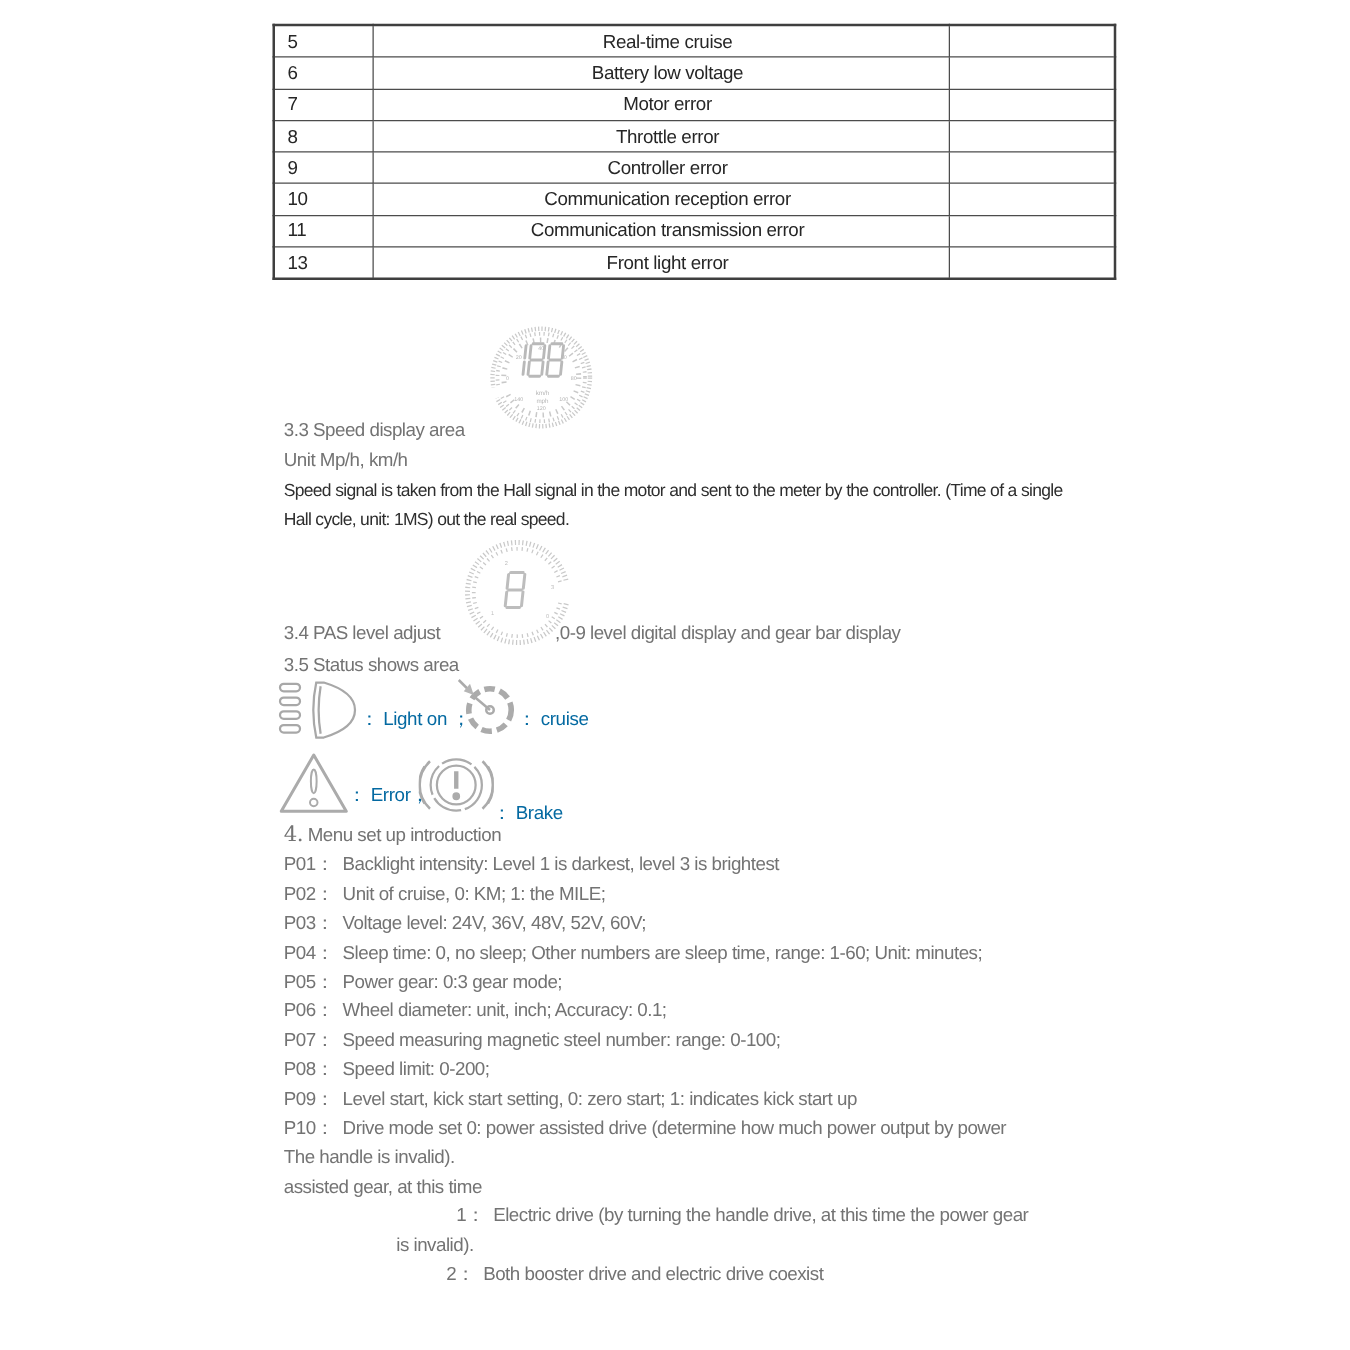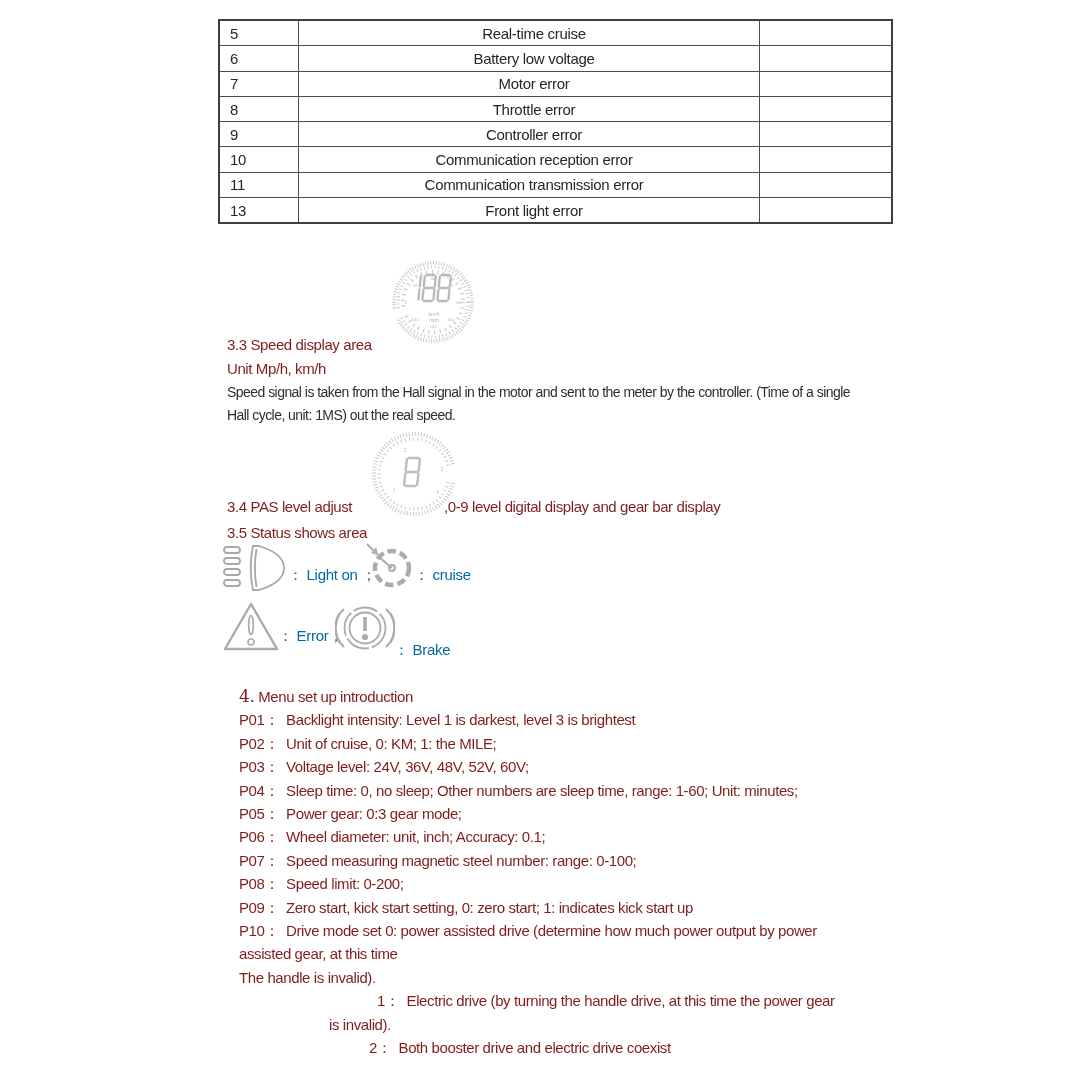--- a/index.html
+++ b/index.html
@@ -8,21 +8,21 @@
   .abs{position:absolute;}
   
   table.errtab{border-collapse:collapse;table-layout:fixed;}
   table.errtab td{border:1.5px solid #4c4c4c;font-size:15px;letter-spacing:-0.3px;
                   color:#262626;padding:0 0 0 10px;height:24.3px;vertical-align:middle;}
   table.errtab{border:2px solid #3f3f3f;}
   td.c1{width:68px;padding-left:9px;}
   td.c2{width:450px;text-align:center;}
   td.c3{width:121px;}
   
-  .txt{font-size:15px;letter-spacing:-0.4px;line-height:23.4px;color:#7f1d1d;}
+  .txt{font-size:15px;letter-spacing:-0.4px;line-height:23.4px;color:#737373;}
   .para{width:623px;text-align:justify;font-size:14px;letter-spacing:-0.55px;line-height:23.4px;}
   .menu-line{line-height:23.4px;white-space:nowrap;}
   .mcode{display:inline-block;}
   .mcode:not(:empty){margin-right:7px;}
   .ind1{margin-left:138px;}
   .ind2{margin-left:90px;}
   .ind3{margin-left:130px;}
   .serifnum{font-family:"DejaVu Serif",serif;font-size:17px;}
   .statlbl{font-size:15px;letter-spacing:-0.3px;color:#0369a1;white-space:nowrap;}
   svg{display:block;}
@@ -179,33 +179,33 @@
       <circle cx="30" cy="37" r="2.2" stroke-width="1.8" fill="#ababab"></circle>
       <path d="M9 9 A26 26 0 0 0 9 47" stroke-width="2"></path>
       <path d="M4.5 13 A28 28 0 0 0 4.5 43" stroke-width="1.6"></path>
       <path d="M51 9 A26 26 0 0 1 51 47" stroke-width="2"></path>
       <path d="M55.5 13 A28 28 0 0 1 55.5 43" stroke-width="1.6"></path>
     </g>
   </svg>
 </div>
 <div class="abs statlbl" style="left:394px;top:641px;">：  Brake</div>
 
-<div class="abs txt" style="left:227px;top:685px;width:660px;margin-left:12px;">
+<div class="abs txt" style="left:227px;top:657px;width:660px;">
   <div class="menu-line">
     <span class="serifnum">4.</span>
     <span>Menu set up introduction</span>
   </div>
   <div class="menu-line"><span class="mcode">P01：</span><span>Backlight intensity: Level 1 is darkest, level 3 is brightest</span></div>
   <div class="menu-line"><span class="mcode">P02：</span><span>Unit of cruise, 0: KM; 1: the MILE;</span></div>
   <div class="menu-line"><span class="mcode">P03：</span><span>Voltage level: 24V, 36V, 48V, 52V, 60V;</span></div>
   <div class="menu-line"><span class="mcode">P04：</span><span>Sleep time: 0, no sleep; Other numbers are sleep time, range: 1-60; Unit: minutes;</span></div>
   <div class="menu-line"><span class="mcode">P05：</span><span>Power gear: 0:3 gear mode;</span></div>
   <div class="menu-line"><span class="mcode">P06：</span><span>Wheel diameter: unit, inch; Accuracy: 0.1;</span></div>
   <div class="menu-line"><span class="mcode">P07：</span><span>Speed measuring magnetic steel number: range: 0-100;</span></div>
   <div class="menu-line"><span class="mcode">P08：</span><span>Speed limit: 0-200;</span></div>
-  <div class="menu-line"><span class="mcode">P09：</span><span>Zero start, kick start setting, 0: zero start; 1: indicates kick start up</span></div>
+  <div class="menu-line"><span class="mcode">P09：</span><span>Level start, kick start setting, 0: zero start; 1: indicates kick start up</span></div>
   <div class="menu-line"><span class="mcode">P10：</span><span>Drive mode set 0: power assisted drive (determine how much power output by power</span></div>
+  <div class="menu-line"><span class="mcode"></span><span>The handle is invalid).</span></div>
   <div class="menu-line"><span class="mcode"></span><span>assisted gear, at this time</span></div>
-  <div class="menu-line"><span class="mcode"></span><span>The handle is invalid).</span></div>
   <div class="menu-line ind1"><span class="mcode">1：</span><span>Electric drive (by turning the handle drive, at this time the power gear</span></div>
   <div class="menu-line ind2"><span class="mcode"></span><span>is invalid).</span></div>
   <div class="menu-line ind3"><span class="mcode">2：</span><span>Both booster drive and electric drive coexist</span></div>
 </div>
 
 </body></html>

